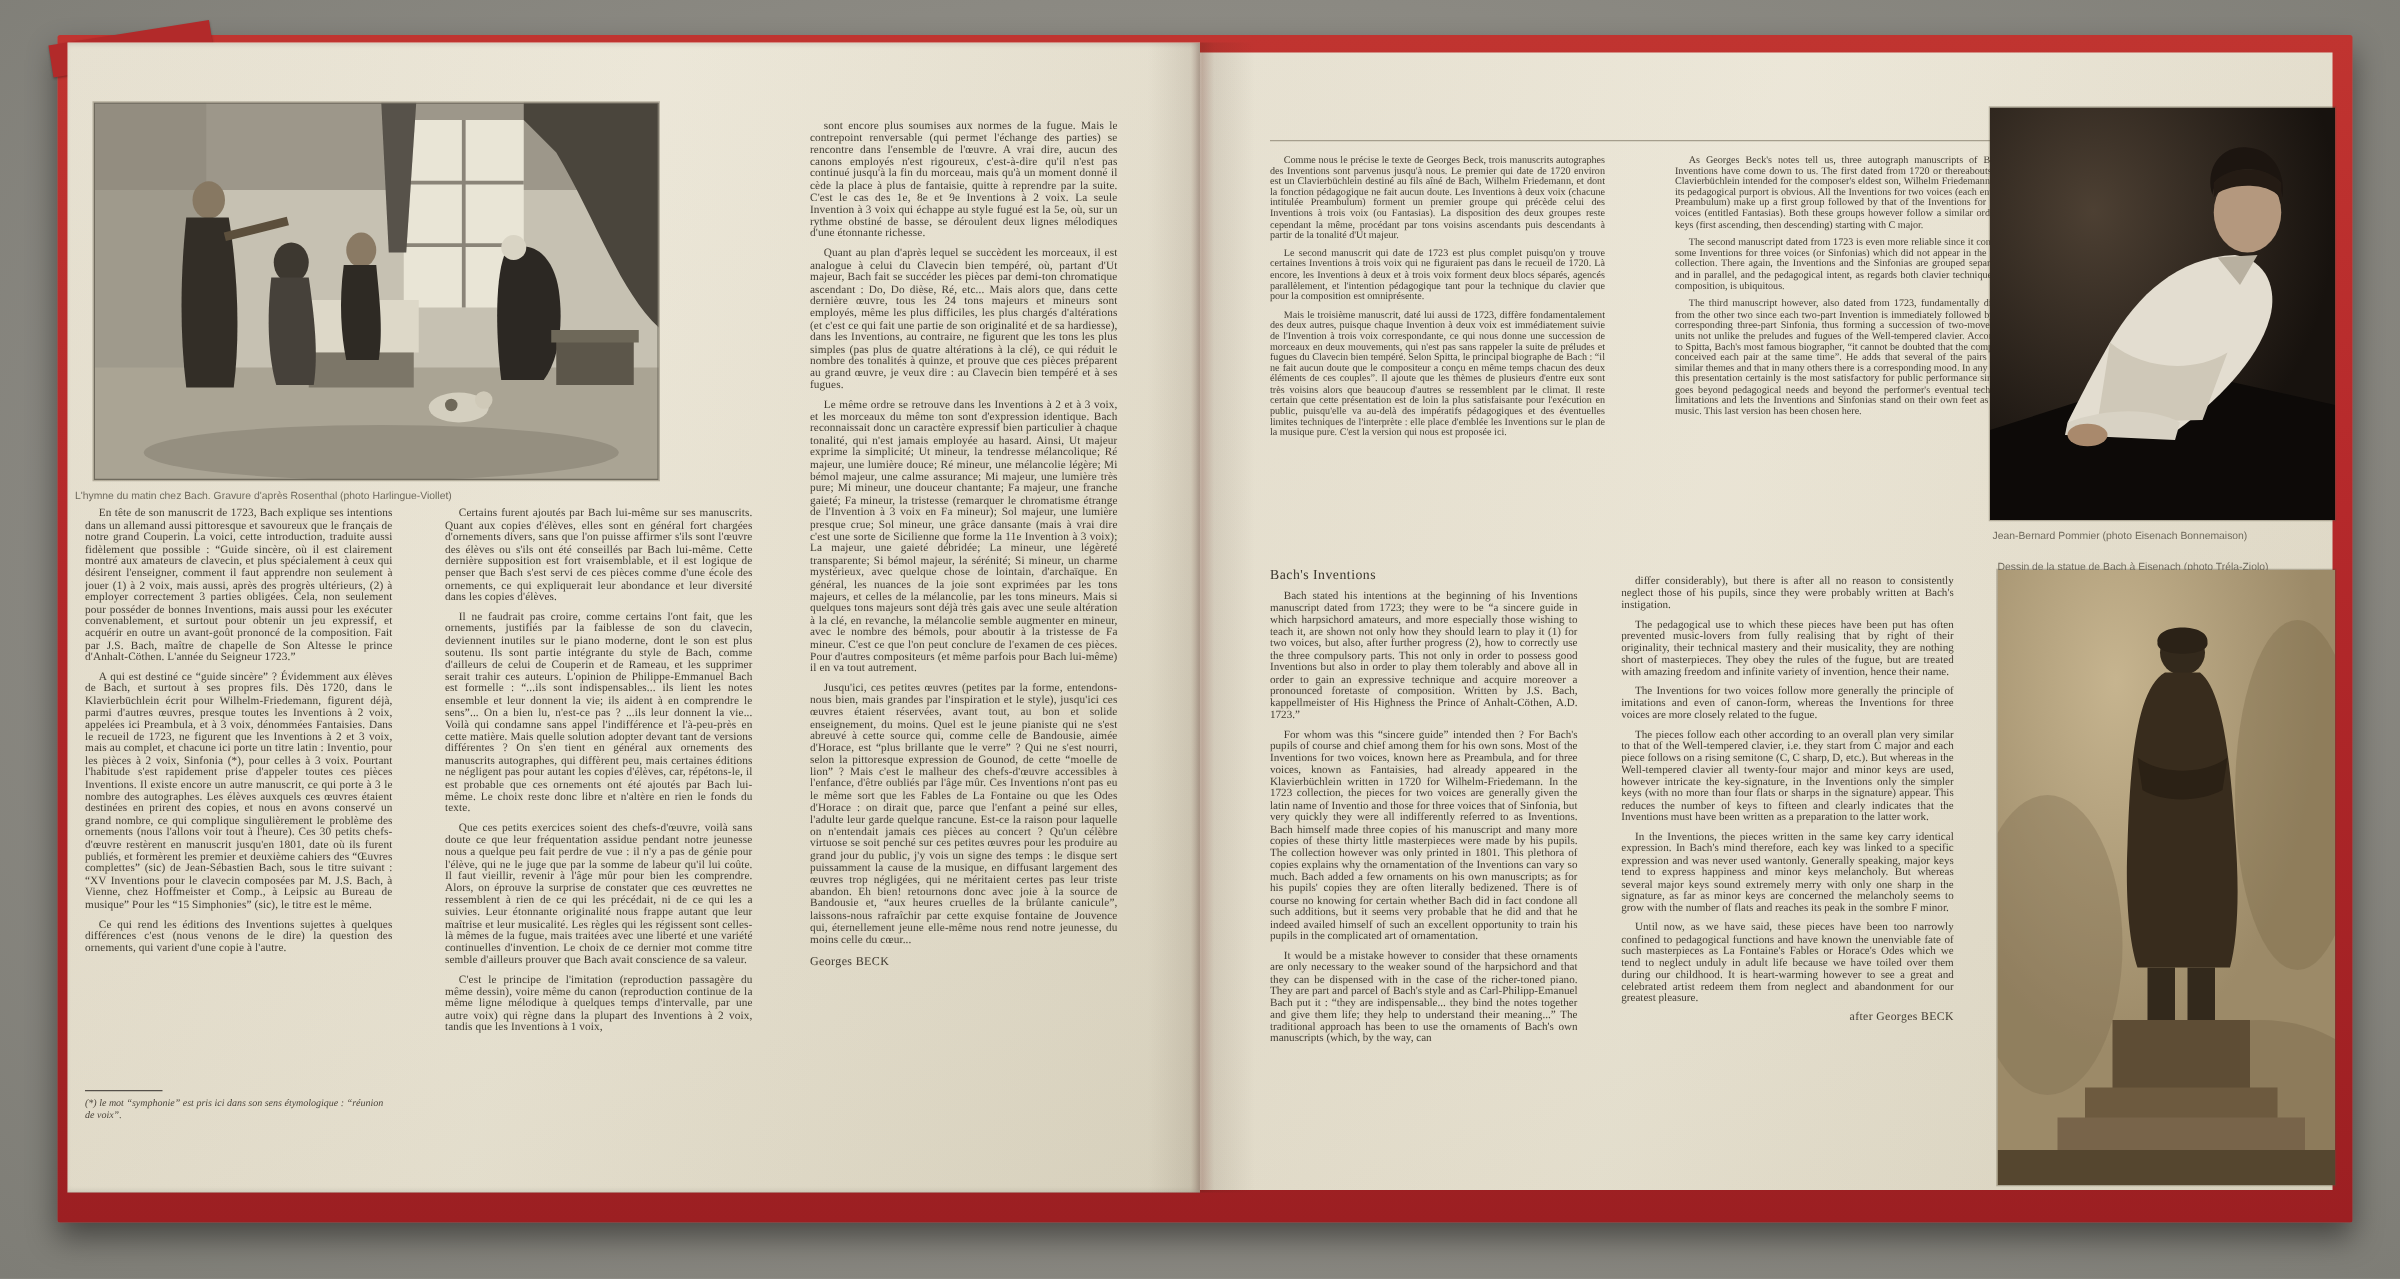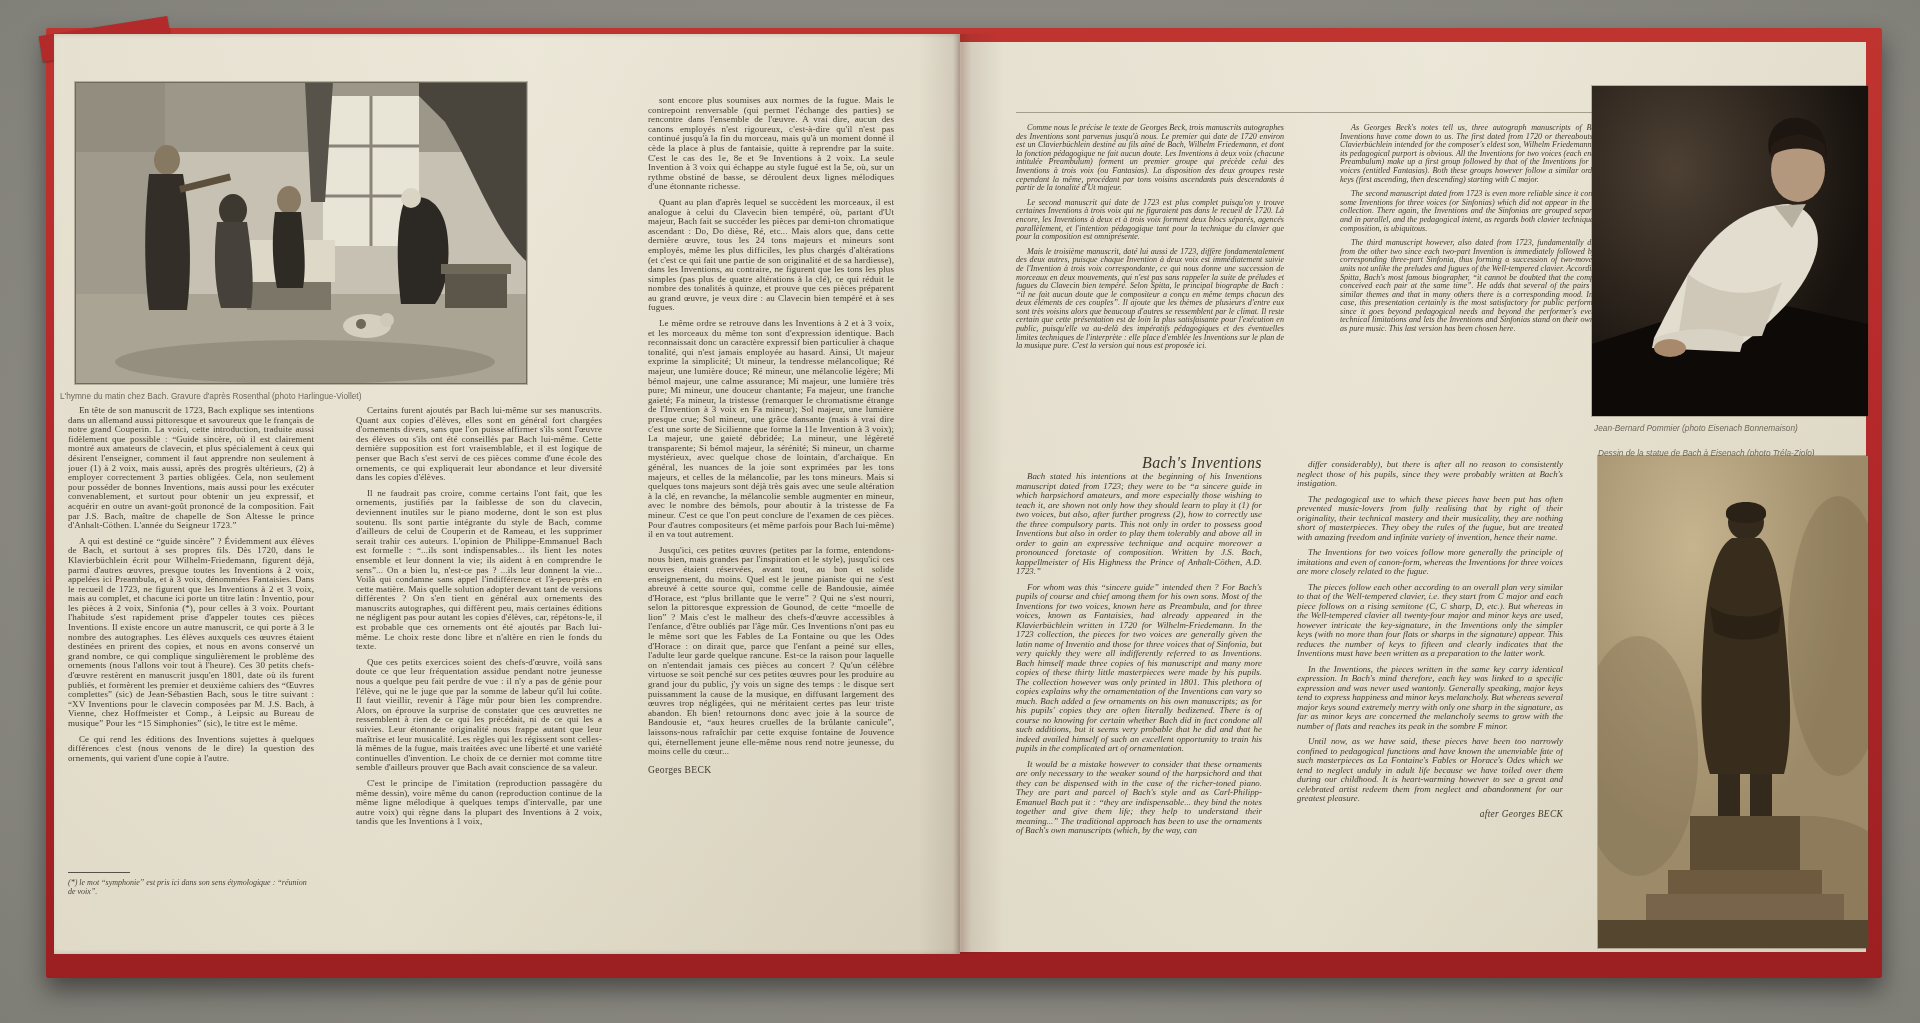--- a/index.html
+++ b/index.html
@@ -5,36 +5,36 @@
   html,body{margin:0;padding:0;width:1920px;height:1023px;overflow:hidden;
     background:radial-gradient(ellipse at 50% 45%, #97958e 0%, #8c8a83 55%, #7e7d76 100%);
     font-family:"Liberation Serif","DejaVu Serif",serif;}
   .scene{position:relative;width:1920px;height:1023px;}
   .cover{position:absolute;left:46px;top:28px;width:1836px;height:950px;
     background:linear-gradient(180deg,#c03430 0%, #b5292b 40%, #9c1f22 100%);
     box-shadow:0 12px 24px rgba(0,0,0,.45);border-radius:2px;}
   .page{position:absolute;background:linear-gradient(160deg,#ece7d8 0%, #e7e1d0 55%, #ded8c5 100%);
     color:#3f3a30;}
   .page-left{left:54px;top:34px;width:906px;height:920px;box-shadow:-2px 0 5px rgba(0,0,0,.18) inset;}
-  .page-right{left:960px;top:42px;width:906px;height:910px;font-style:italic;}
+  .page-right{left:960px;top:42px;width:906px;height:910px;}
   .dogear{position:absolute;left:40px;top:26px;width:130px;height:26px;background:#b22a2a;
     transform:rotate(-9deg);box-shadow:0 1px 2px rgba(0,0,0,.3);}
   .spine-shadow{position:absolute;left:918px;top:34px;width:86px;height:920px;pointer-events:none;
     background:linear-gradient(to right, rgba(0,0,0,0) 0%, rgba(60,40,25,.10) 40%, rgba(90,35,25,.28) 51%, rgba(60,40,25,.10) 62%, rgba(0,0,0,0) 100%);}
   .page-grain{position:absolute;inset:0;pointer-events:none;
     background:linear-gradient(100deg, rgba(120,100,70,.05) 0%, rgba(255,255,255,.05) 45%, rgba(110,95,60,.07) 100%);}
   
   .col{position:absolute;text-align:justify;}
   .col p{margin:0 0 6px 0;text-indent:11px;}
   .lp-col{width:246px;font-size:9px;line-height:9.6px;letter-spacing:.1px;}
   .rp-top{width:268px;font-size:8.1px;line-height:8.6px;}
   .rp-low{font-size:8.9px;line-height:9.5px;}
   .caption{position:absolute;font-size:8.3px;line-height:9px;color:#6e685b;
     font-family:"Liberation Sans","DejaVu Sans",sans-serif;}
-  .heading{position:absolute;font-size:16px;letter-spacing:.4px;text-align:right;color:#3b362c;}
+  .heading{position:absolute;font-size:11px;letter-spacing:.4px;text-align:left;color:#3b362c;}
   .rule{position:absolute;height:1px;background:#a59e8d;}
   .foot-rule{width:62px;height:1px;background:#55504a;margin:0 0 5px 0;}
   .footnote{position:absolute;width:246px;font-size:8px;line-height:9px;color:#4a443a;}
   .sig{display:block;text-align:left;margin-top:8px;text-indent:0;font-size:9.6px;letter-spacing:.3px;}
   .sig2{display:block;text-align:right;margin-top:5px;text-indent:0;font-size:9.4px;letter-spacing:.3px;}
   .imgbox{position:absolute;overflow:hidden;box-shadow:0 0 0 1px rgba(90,80,60,.35);}
   svg{display:block;}
 </style>
 </head>
 <body>

